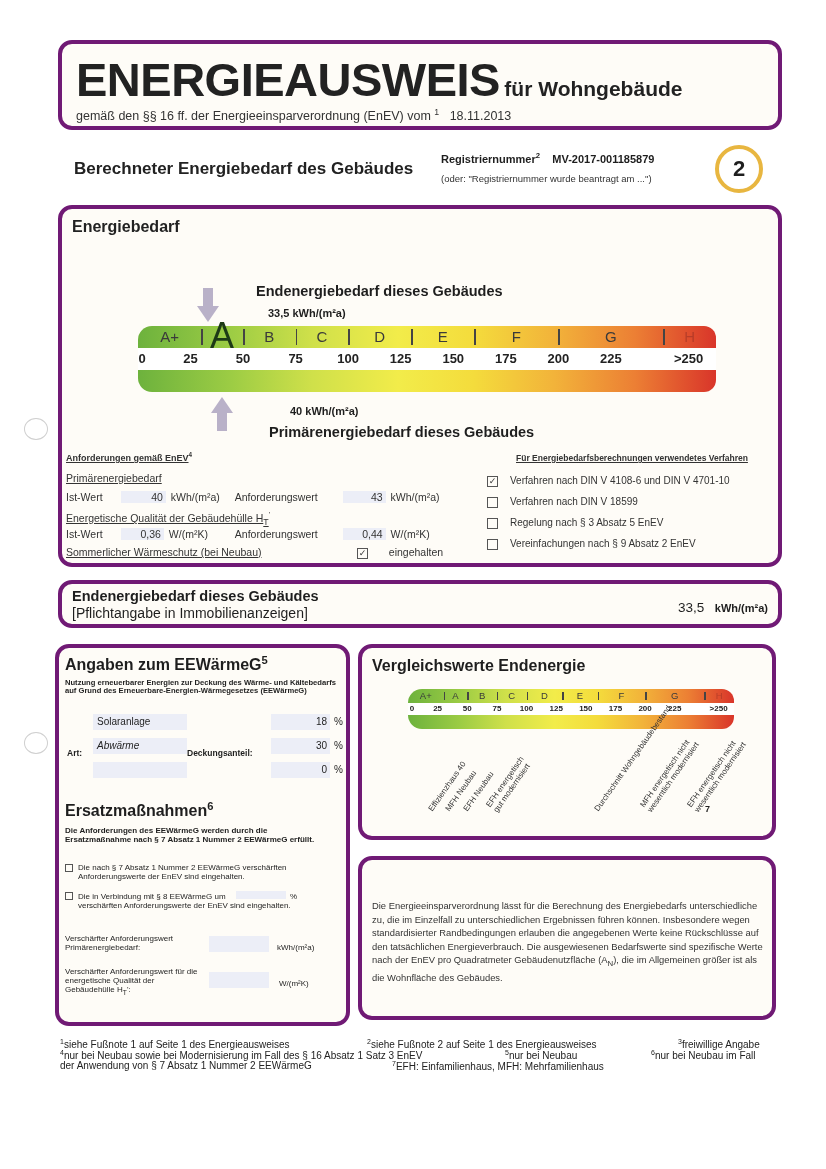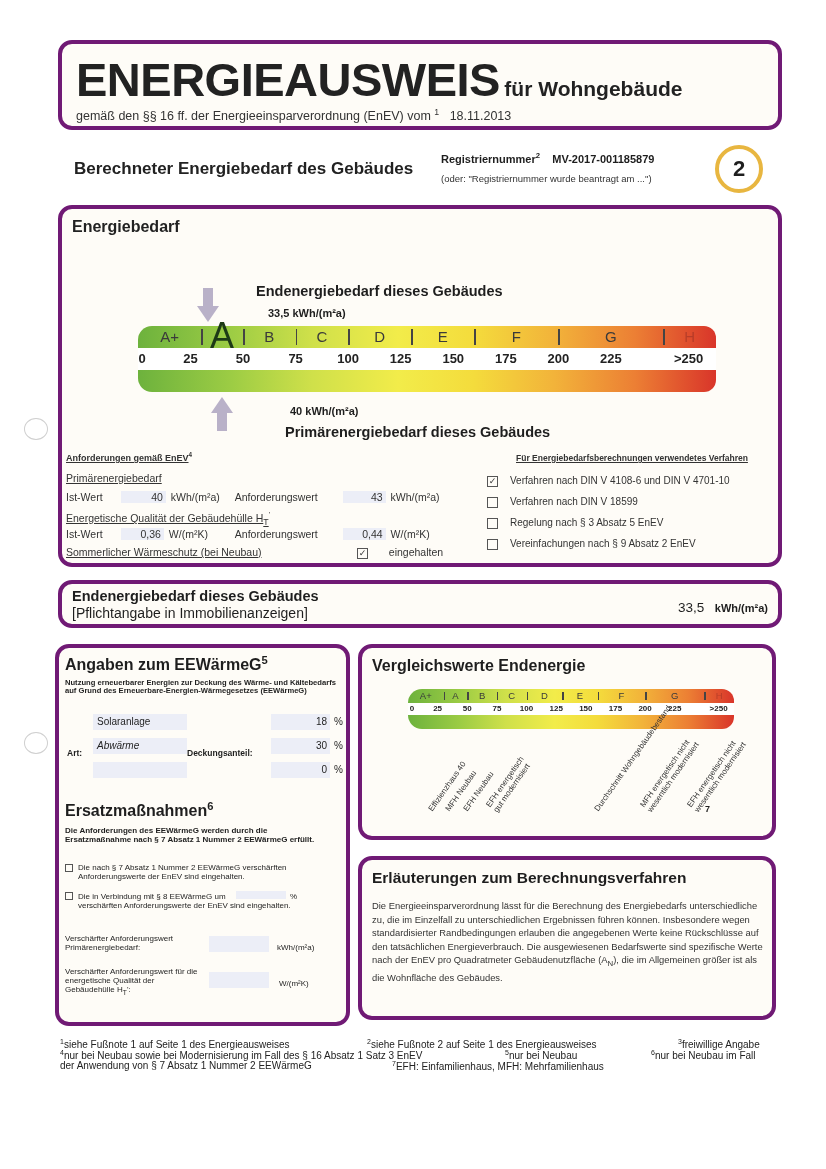--- a/index.html
+++ b/index.html
@@ -121,21 +121,21 @@
       </div>
     <div class="scale-bot"></div>
   </div>
 
   <svg class="arrow-up" id="arrowUp" style="top: 186px; left: 149.073px;" viewBox="0 0 22 36">
     <polygon points="11,2 22,18 0,18" fill="#b9b1c8"></polygon>
     <rect x="6" y="16" width="10" height="20" fill="#b9b1c8"></rect>
   </svg>
 
   <div class="abs" style="left:228px; top:196px; font-weight:bold; font-size:11px;">40 kWh/(m²a)</div>
-  <div class="abs" style="left:207px; top:215px; font-weight:bold; font-size:14.5px;margin-left:16px;">Primärenergiebedarf dieses Gebäudes</div>
+  <div class="abs" style="left:207px; top:215px; font-weight:bold; font-size:14.5px;">Primärenergiebedarf dieses Gebäudes</div>
 
   <div class="row" style="left:4px; top:242px; font-size:9px; font-weight:bold;">
     <span class="ul">Anforderungen gemäß EnEV</span><sup>4</sup>
   </div>
   <div class="row ul" style="left:4px; top:263px; font-size:10.5px;">Primärenergiebedarf</div>
   <div class="row" style="left:4px; top:282px; font-size:10.5px;">
     <span style="display:inline-block; width:52px;">Ist-Wert</span>
     <span class="field" style="width:42px; text-align:right; padding-right:3px;">40</span>
     <span style="margin-left:2px;">kWh/(m²a)</span>
     <span style="margin-left:12px;">Anforderungswert</span>
@@ -269,21 +269,20 @@
       <div class="rot" style="left: 107.2px; top: 156px;">EFH Neubau</div>
       <div class="rot" style="left: 136.836px; top: 148px;">EFH energetisch<br>gut modernisiert</div>
       <div class="rot" style="left: 237.6px; top: 156px;">Durchschnitt Wohngebäudebestand</div>
       <div class="rot" style="left: 290.945px; top: 148px;">MFH energetisch nicht<br>wesentlich modernisiert</div>
       <div class="rot" style="left: 338.364px; top: 148px;">EFH energetisch nicht<br>wesentlich modernisiert</div>
     </div>
   <div class="abs" style="left:343px; top:156px; font-size:9px; font-weight:bold;">7</div>
 </div>
 
 <div class="box" style="left:358px; top:856px; width:418px; height:164px;">
-  <div class="abs" style="left:10px; top:9px; font-weight:bold; font-size:15.5px;">Erläuterungen zum Berechnungsverfahren</div>
   <div class="abs" style="left:10px; top:39px; width:398px; font-size:9.4px; line-height:13.6px; color:#333;">
     <span>Die Energieeinsparverordnung lässt für die Berechnung des Energiebedarfs unterschiedliche zu, die im Einzelfall zu unterschiedlichen Ergebnissen führen können. Insbesondere wegen standardisierter Randbedingungen erlauben die angegebenen Werte keine Rückschlüsse auf den tatsächlichen Energieverbrauch. Die ausgewiesenen Bedarfswerte sind spezifische Werte nach der EnEV pro Quadratmeter Gebäudenutzfläche (A</span><sub>N</sub><span>), die im Allgemeinen größer ist als die Wohnfläche des Gebäudes.</span>
   </div>
 </div>
 
 <div class="foot" style="left:60px; top:1038px;"><sup>1</sup><span>siehe Fußnote 1 auf Seite 1 des Energieausweises</span></div>
 <div class="foot" style="left:367px; top:1038px;"><sup>2</sup><span>siehe Fußnote 2 auf Seite 1 des Energieausweises</span></div>
 <div class="foot" style="left:678px; top:1038px;"><sup>3</sup><span>freiwillige Angabe</span></div>
 <div class="foot" style="left:60px; top:1049px;"><sup>4</sup><span>nur bei Neubau sowie bei Modernisierung im Fall des § 16 Absatz 1 Satz 3 EnEV</span></div>
 <div class="foot" style="left:505px; top:1049px;"><sup>5</sup><span>nur bei Neubau</span></div>

